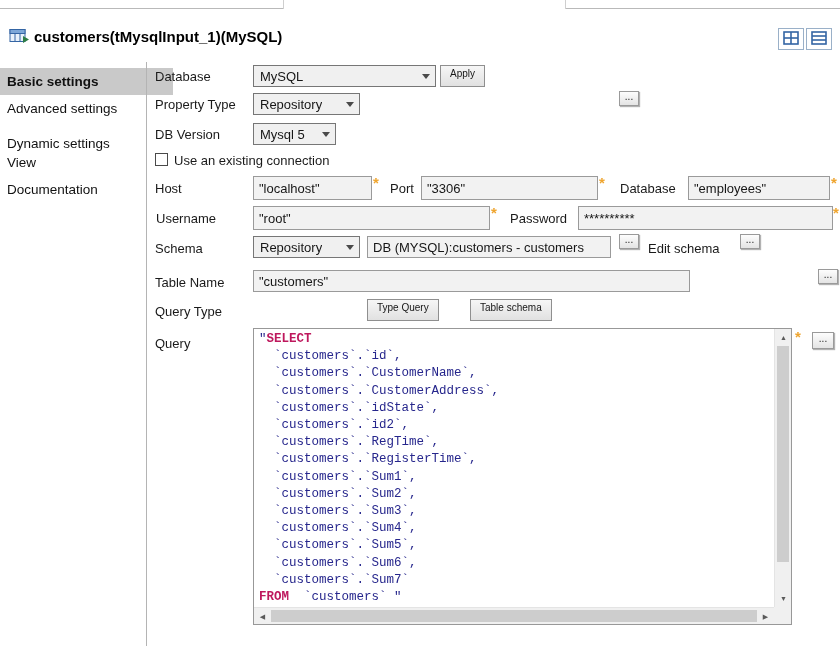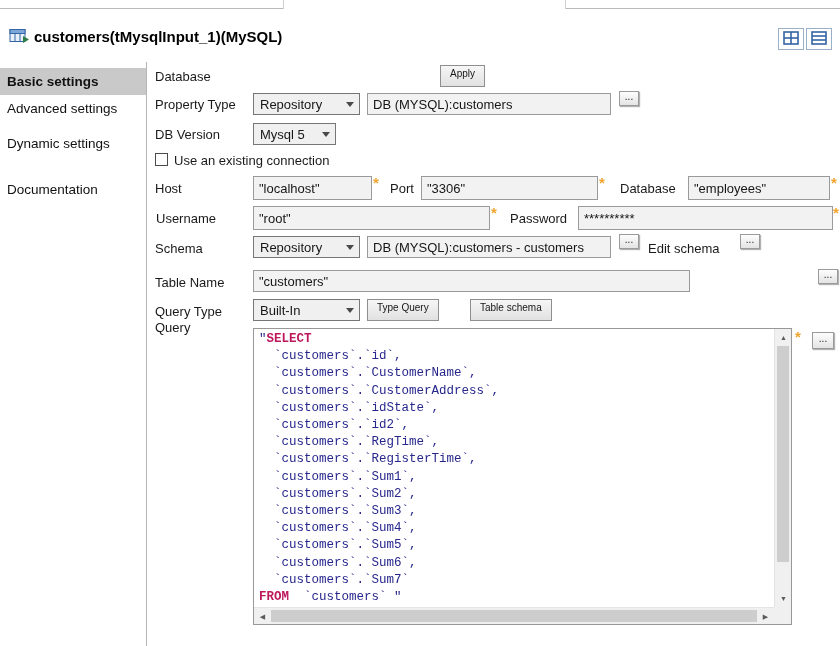--- a/index.html
+++ b/index.html
@@ -14,21 +14,21 @@
   
   .tabline { position:absolute; height:1px; background:#b9b9b9; top:8px; }
   .tabedge { position:absolute; width:1px; height:9px; top:0; background:#cfcfcf; }
 
   
   .title { position:absolute; left:34px; top:28px; font-size:15px; font-weight:bold; color:#000; white-space:nowrap; }
   .view-btn { position:absolute; width:26px; height:22px; top:28px; background:#fff; border:1px solid #9ab0c8;
               display:flex; align-items:center; justify-content:center; cursor:pointer; }
 
   
-  .side-item { position:absolute; left:0; width:147px; height:27px; line-height:27px; padding-left:7px;
+  .side-item { position:absolute; left:0; width:173px; height:27px; line-height:27px; padding-left:7px;
                font-size:13.5px; color:#111; cursor:pointer; white-space:nowrap; }
   .side-item.active { background:#c9c9c9; font-weight:bold; }
   .vline { position:absolute; left:146px; top:62px; height:584px; width:1px; background:#b4b4b4; }
 
   
   .label { position:absolute; font-size:13px; color:#1a1a1a; white-space:nowrap; }
   .combo { position:absolute; height:22px; background:#f0f0f0; border:1px solid #767676;
            display:flex; align-items:center; justify-content:space-between; padding:0 5px 0 6px; cursor:default; }
   .combo .tri { width:0; height:0; border-left:4px solid transparent; border-right:4px solid transparent;
                 border-top:5px solid #4a4a4a; margin-left:8px; flex:0 0 auto; }
@@ -94,32 +94,36 @@
         <rect x="1" y="1" width="14" height="12" fill="none" stroke="#3465a4" stroke-width="1.6"></rect>
         <line x1="1" y1="5" x2="15" y2="5" stroke="#3465a4" stroke-width="1.6"></line>
         <line x1="1" y1="9" x2="15" y2="9" stroke="#3465a4" stroke-width="1.6"></line>
       </svg>
     </span>
   </div>
 
   <div class="side-item active" style="top:68px">Basic settings</div>
   <div class="side-item" style="top:95px">Advanced settings</div>
   <div class="side-item" style="top:130px">Dynamic settings</div>
+  <div class="side-item" style="top:149px">View</div>
   <div class="side-item" style="top:176px">Documentation</div>
   <div class="vline"></div>
 
   <div class="label" style="left:155px;top:69px">Database</div>
+  <div class="combo" style="left:253px;top:65px;width:183px">
+    <span class="combo-text">MySQL</span>
+    <span class="tri"></span>
+  </div>
   <div class="btn" style="left:440px;top:65px">Apply</div>
 
   <div class="label" style="left:155px;top:97px">Property Type</div>
   <div class="combo" style="left:253px;top:93px;width:107px">
     <span class="combo-text">Repository</span>
     <span class="tri"></span>
   </div>
-  <div class="field" style="left:367px;top:93px;width:244px;height:22px">DB (MYSQL):customers</div>
   <div class="mini-btn" style="left:619px;top:91px">...</div>
 
   <div class="label" style="left:155px;top:127px">DB Version</div>
   <div class="combo" style="left:253px;top:123px;width:83px">
     <span class="combo-text">Mysql 5</span>
     <span class="tri"></span>
   </div>
 
   <div class="checkbox" style="left:155px;top:153px"></div>
   <div class="label" style="left:174px;top:153px">Use an existing connection</div>
@@ -149,28 +153,24 @@
   <div class="field" style="left:367px;top:236px;width:244px;height:22px">DB (MYSQL):customers - customers</div>
   <div class="mini-btn" style="left:619px;top:234px">...</div>
   <div class="label" style="left:648px;top:241px">Edit schema</div>
   <div class="mini-btn" style="left:740px;top:234px">...</div>
 
   <div class="label" style="left:155px;top:275px">Table Name</div>
   <div class="field" style="left:253px;top:270px;width:437px;height:22px">"customers"</div>
   <div class="mini-btn" style="left:818px;top:269px">...</div>
 
   <div class="label" style="left:155px;top:304px">Query Type</div>
-  <div class="combo" style="left:253px;top:299px;width:107px">
-    <span class="combo-text">Built-In</span>
-    <span class="tri"></span>
-  </div>
   <div class="btn" style="left:367px;top:299px">Type Query</div>
   <div class="btn" style="left:470px;top:299px">Table schema</div>
 
-  <div class="label" style="left:155px;top:320px">Query</div>
+  <div class="label" style="left:155px;top:336px">Query</div>
   <div id="query-box">
     <pre id="query-text">"<span class="kw">SELECT</span> 
   `customers`.`id`, 
   `customers`.`CustomerName`, 
   `customers`.`CustomerAddress`, 
   `customers`.`idState`, 
   `customers`.`id2`, 
   `customers`.`RegTime`, 
   `customers`.`RegisterTime`, 
   `customers`.`Sum1`, 

